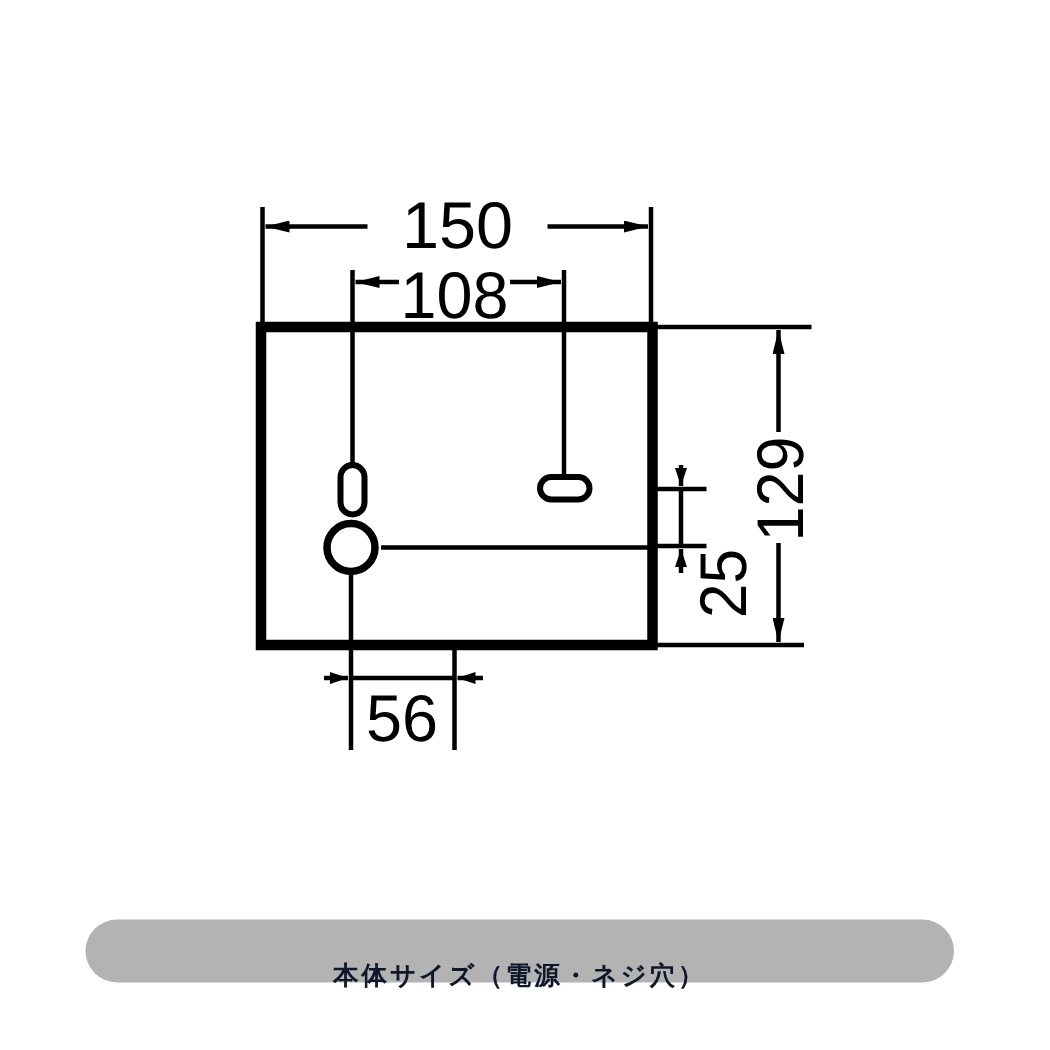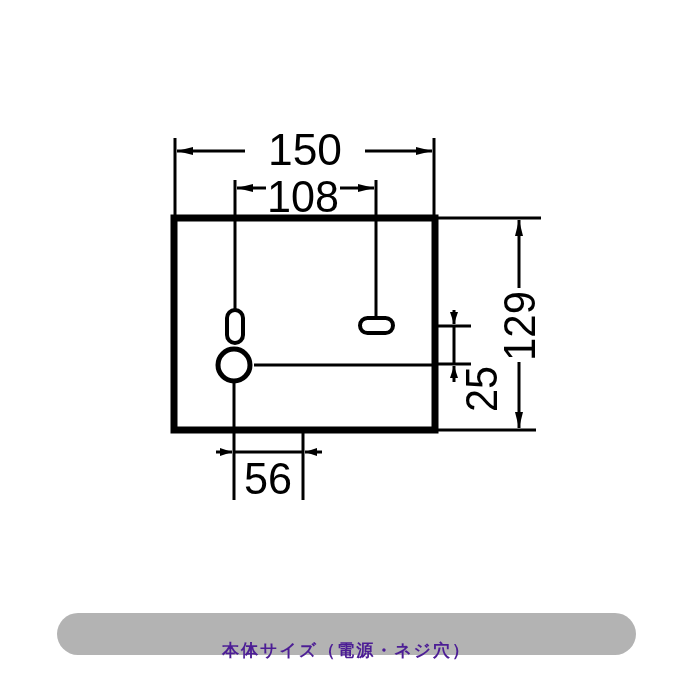--- a/index.html
+++ b/index.html
@@ -4,21 +4,21 @@
   <style>
     html, body { margin: 0; padding: 0; background: #ffffff; }
     body { width: 700px; height: 700px; position: relative; overflow: hidden; font-family: "Liberation Sans", sans-serif; }
     #drawing { position: absolute; left: 0; top: 0; width: 700px; height: 700px; }
     .dim-text { font-family: "Liberation Sans", sans-serif; font-size: 44px; fill: #000; }
     #caption {
       position: absolute; left: 57px; top: 613px; width: 579px; height: 42px;
       background: #b3b3b3; border-radius: 21px;
       display: flex; align-items: center; justify-content: center;
     }
-    #caption span { color: #4c1d95; font-size: 17px; font-weight: bold; letter-spacing: 2px; font-family: Liberation Sans, sans-serif; margin-top: 32px; }
+    #caption span { color: #0f172a; font-size: 17px; font-weight: bold; letter-spacing: 2px; font-family: Liberation Sans, sans-serif; margin-top: 32px; }
   </style>
 </head>
 <body>
 
 <svg id="drawing" viewBox="0 0 700 700" xmlns="http://www.w3.org/2000/svg">
   <defs>
     <marker id="arr" markerWidth="16" markerHeight="8" refX="16" refY="4" orient="auto-start-reverse" markerUnits="userSpaceOnUse">
       <path d="M0,0 L16,4 L0,8 Z" fill="#000"></path>
     </marker>
     <marker id="arrs" markerWidth="12" markerHeight="8" refX="12" refY="4" orient="auto-start-reverse" markerUnits="userSpaceOnUse">

